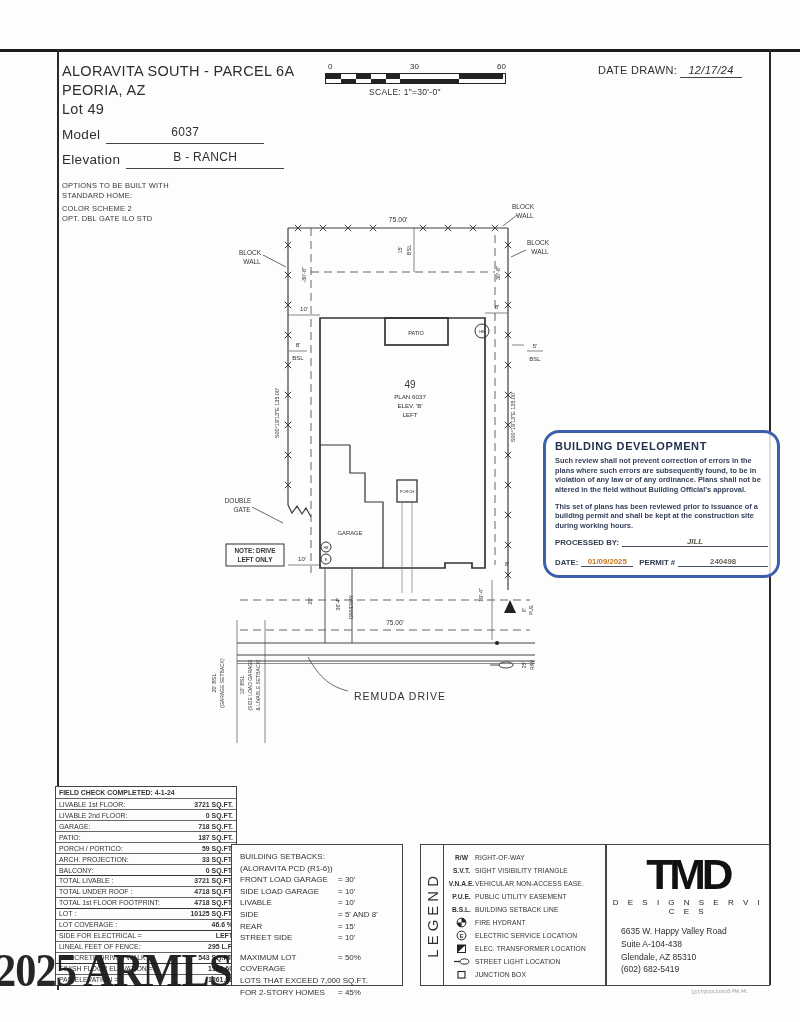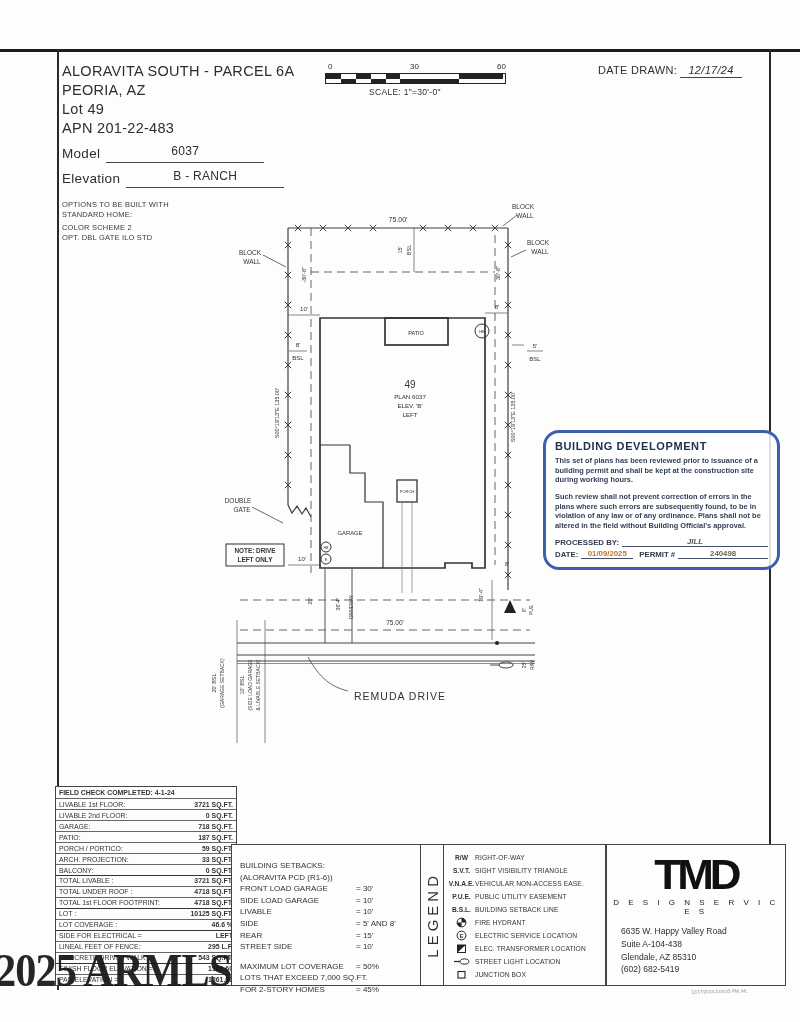--- a/index.html
+++ b/index.html
@@ -32,44 +32,44 @@
   
   svg text{fill:#333;}
   
   .stamp{left:543px;top:430px;width:213px;border:3px solid #3c5fae;border-radius:16px;
          padding:7px 9px 8px;background:rgba(255,255,255,.85);color:#2f3a4e;}
   .stamp h3{margin:0 0 4px;text-align:left;font-size:11px;letter-spacing:.6px;color:#22314d;}
   .stamp p{margin:0 0 7px;font-size:7.4px;line-height:1.3;font-weight:bold;color:#35405a;}
   .stamp .srow{display:flex;align-items:flex-end;font-size:7.8px;font-weight:bold;margin-top:2px;}
   .stamp .sline{flex:1;border-bottom:1px solid #44506b;text-align:center;margin-left:3px;padding-bottom:0;}
   .stamp .jill{font-style:italic;color:#5a5748;}
-  .stamp .orange{color:#c0761f;}
+  .stamp .orange{color:#c0761f;margin-top:8px;}
   .stamp .permit{color:#6b6257;}
   
   .sitetable{left:55px;top:786px;width:180px;border:1.2px solid #444;font-size:6.9px;background:#fdfdfc;}
   .trow{display:flex;justify-content:space-between;border-top:.6px solid #666;padding:1.6px 3px 1.4px;}
   .trow:first-child{border-top:none;}
   .trow .tv{font-weight:bold;white-space:nowrap;}
   .trow.sep{border-top:1.6px solid #333;}
   .ttitle{padding:2px 3px;font-weight:bold;}
   
   .box{border:1.2px solid #444;background:#fdfdfc;}
-  .setbacks{left:231px;top:844px;width:190px;height:142px;padding:15px 8px;font-size:8px;line-height:1.45;box-sizing:border-box;}
+  .setbacks{left:231px;top:844px;width:172px;height:142px;padding:6px 8px;font-size:8px;line-height:1.45;box-sizing:border-box;}
   .setbacks .sbrow{display:flex;}
   .setbacks .sblabel{flex:1;}
   .setbacks .sbval{width:56px;}
   .legend-strip{left:420px;top:844px;width:24px;height:142px;box-sizing:border-box;
                 display:flex;align-items:center;justify-content:center;}
   .legend-strip span{writing-mode:vertical-rl;transform:rotate(180deg);font-size:15px;letter-spacing:4px;color:#2e2e2e;}
   .legendbox{left:443px;top:844px;width:163px;height:142px;box-sizing:border-box;padding:6px 3px 0 4px;font-size:6.7px;}
   .lrow{display:flex;align-items:center;height:13px;}
   .lsym{width:27px;text-align:center;font-weight:bold;flex:none;}
   .ldesc{flex:1;letter-spacing:.1px;}
   
-  .firm{left:606px;top:844px;width:180px;height:142px;box-sizing:border-box;text-align:center;}
+  .firm{left:606px;top:844px;width:164px;height:142px;box-sizing:border-box;text-align:center;}
   .firm .logo{margin-top:8px;font-size:44px;font-weight:bold;letter-spacing:-4px;line-height:1;color:#111;
               transform:scaleY(.95);}
   .firm .tagline{margin-top:1px;font-size:8px;letter-spacing:3.5px;color:#222;}
   .firm .addr{margin:9px 0 0 14px;text-align:left;font-size:8.5px;line-height:1.5;color:#2e2e2e;}
   
   .watermark{left:-5px;top:944px;font-family:"Liberation Serif",serif;font-weight:bold;font-size:46px;
              letter-spacing:-1px;color:#161616;opacity:.93;transform:scaleX(.92);transform-origin:left;}
   .scanfoot{left:691px;top:989px;font-size:4.6px;color:#8a8a8a;transform:rotate(-1deg);}
 </style>
 </head>
@@ -78,21 +78,20 @@
 <div class="page">
 
   <div class="abs frame-top"></div>
   <div class="abs frame-left"></div>
   <div class="abs frame-right"></div>
 
   <div class="abs hdr">
     <div>ALORAVITA SOUTH - PARCEL 6A</div>
     <div>PEORIA, AZ</div>
     <div>Lot  49</div>
-    <div>APN 201-22-483</div>
     <div class="fieldrow">
       <span>Model</span>
       <span class="val">6037</span>
     </div>
     <div class="fieldrow">
       <span>Elevation</span>
       <span class="val">B - RANCH</span>
     </div>
     <div class="opts">
       <div>OPTIONS TO BE BUILT WITH</div>
@@ -289,22 +288,22 @@
       <text x="26" y="488" text-anchor="middle" font-size="5.5" transform="rotate(-90 26 488)">20' BSL</text>
       <text x="34" y="488" text-anchor="middle" font-size="5" transform="rotate(-90 34 488)">(GARAGE SETBACK)</text>
       <text x="54" y="490" text-anchor="middle" font-size="5.5" transform="rotate(-90 54 490)">10' BSL</text>
       <text x="62" y="490" text-anchor="middle" font-size="5" transform="rotate(-90 62 490)">(SIDE LOAD GARAGE</text>
       <text x="70" y="490" text-anchor="middle" font-size="5" transform="rotate(-90 70 490)">&amp; LIVABLE SETBACK)</text>
     </g>
   </svg>
 
   <div class="abs stamp">
     <h3>BUILDING DEVELOPMENT</h3>
+    <p>Such review shall not prevent correction of errors in the plans where such errors are subsequently found, to be in violation of any law or of any ordinance. Plans shall not be altered in the field without Building Official's approval.</p>
     <p>This set of plans has been reviewed prior to issuance of a building permit and shall be kept at the construction site during working hours.</p>
-    <p>Such review shall not prevent correction of errors in the plans where such errors are subsequently found, to be in violation of any law or of any ordinance. Plans shall not be altered in the field without Building Official's approval.</p>
     <div class="srow">
       <span>PROCESSED BY:</span>
       <span class="sline jill">JILL</span>
     </div>
     <div class="srow">
       <span>DATE:</span>
       <span class="sline orange" style="max-width:52px">01/09/2025</span>
       <span style="margin-left:6px">PERMIT #</span>
       <span class="sline permit">240498</span>
     </div>

